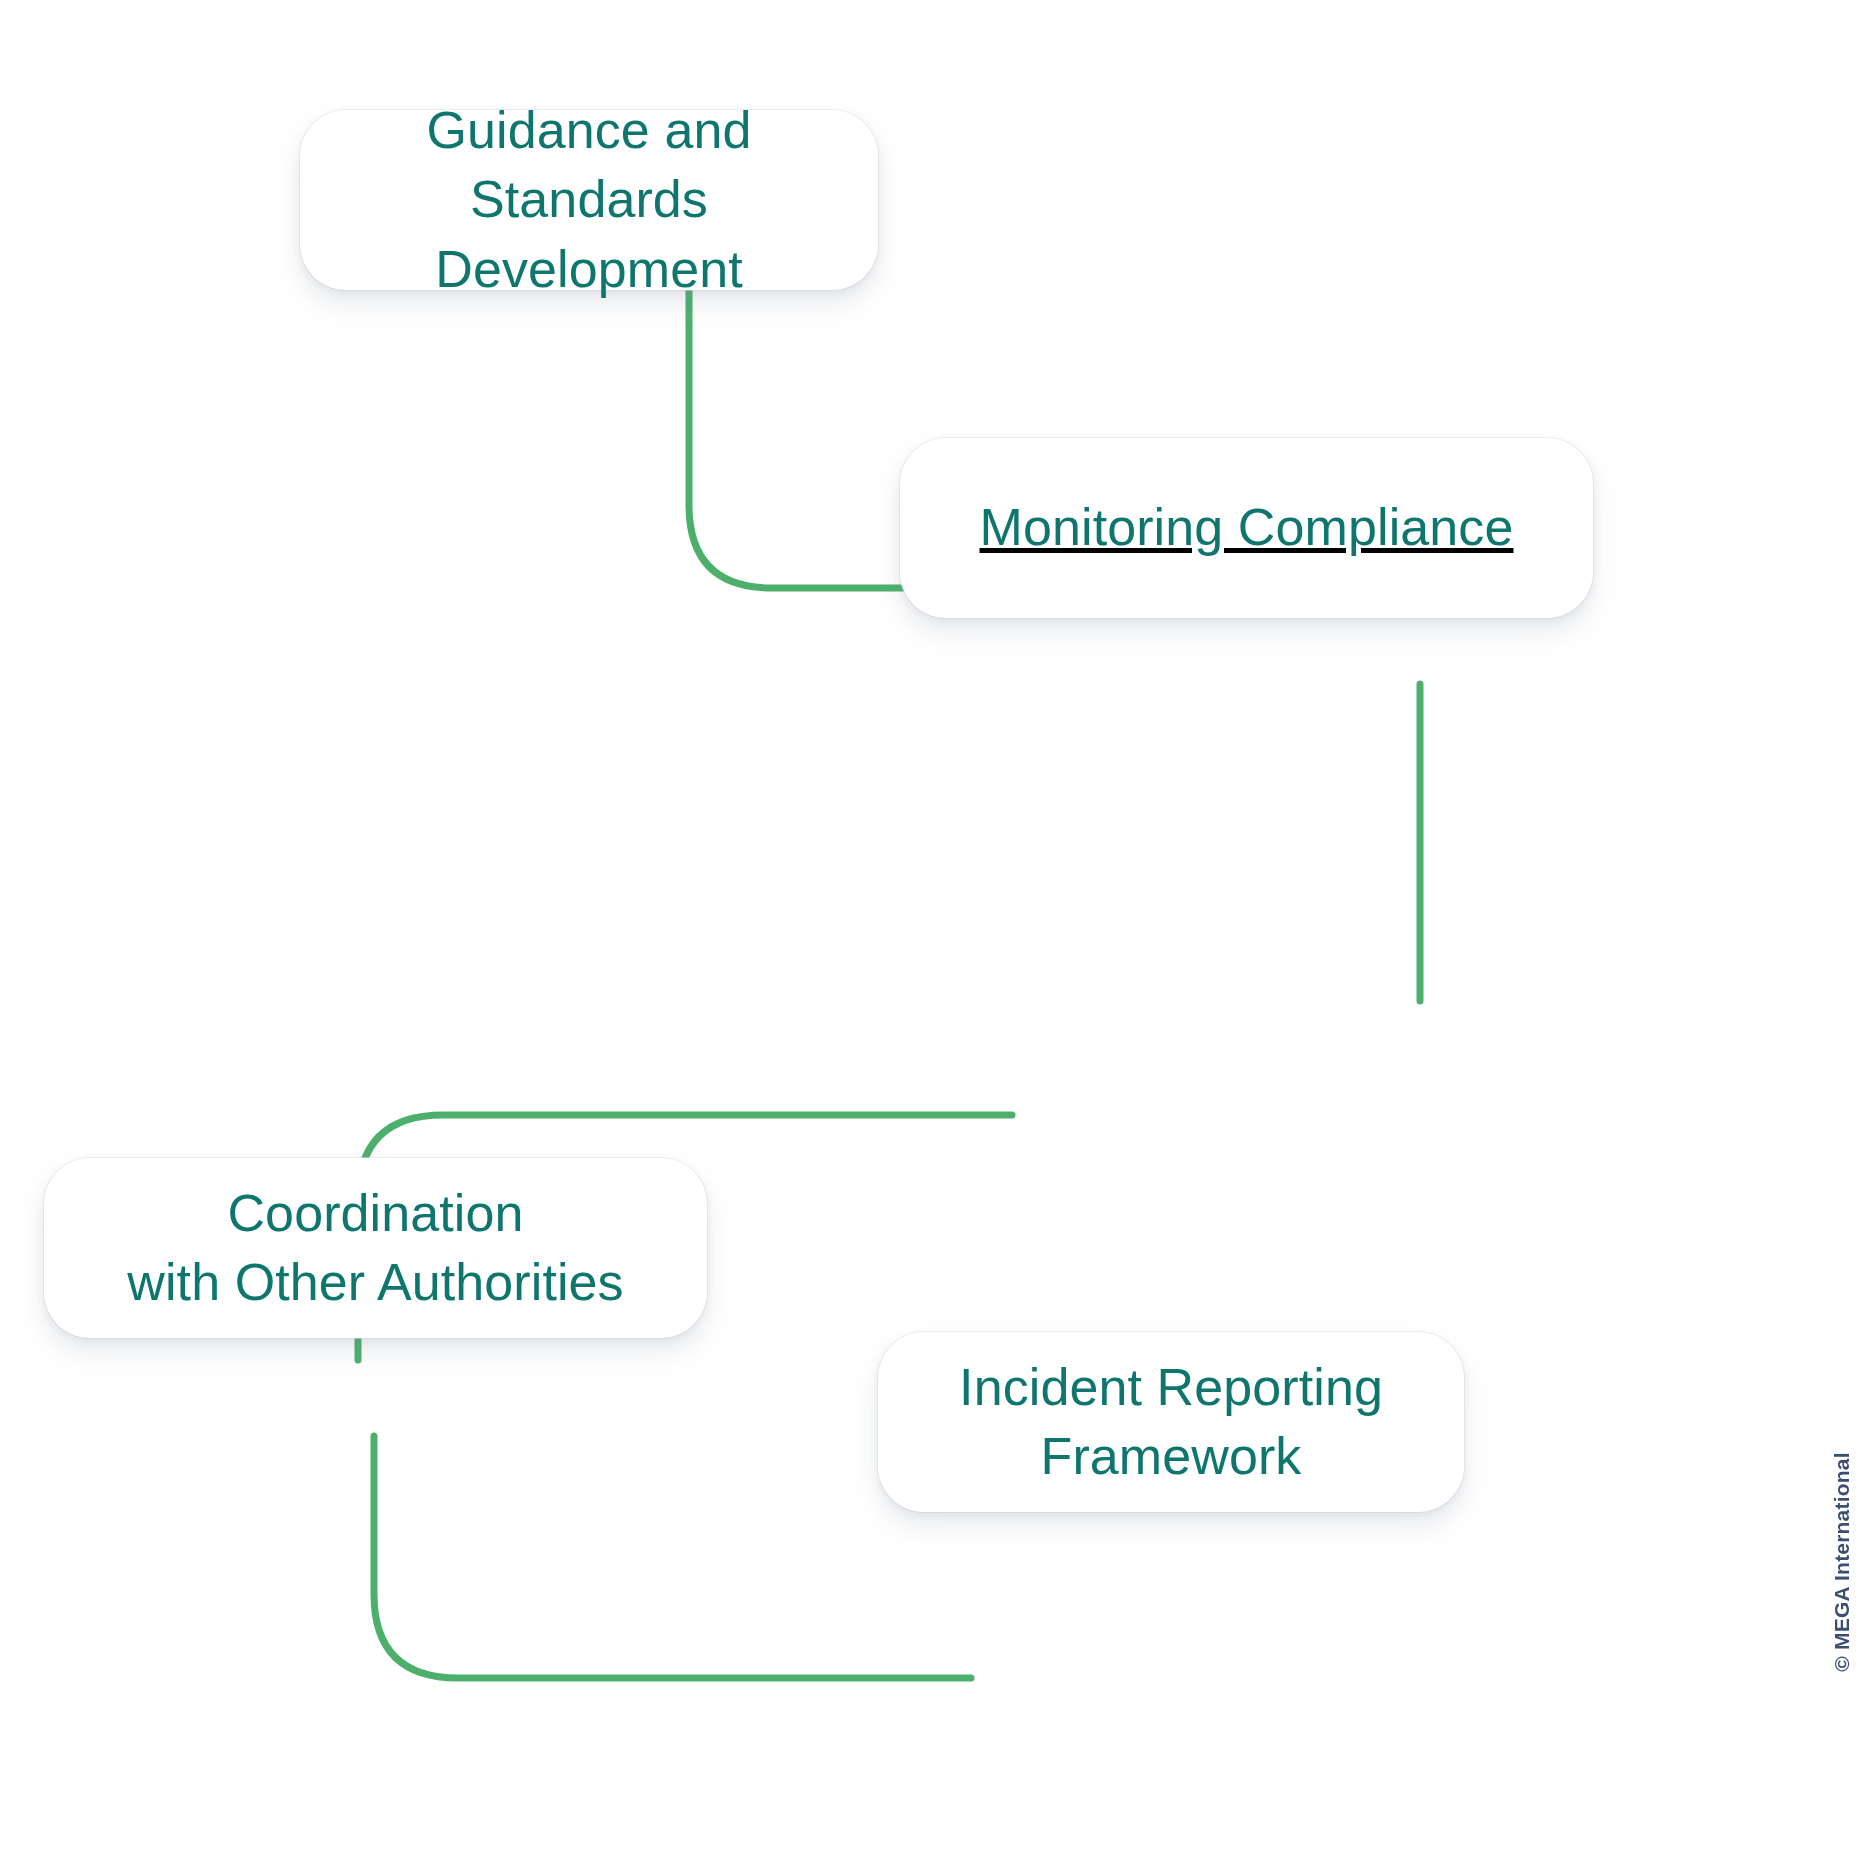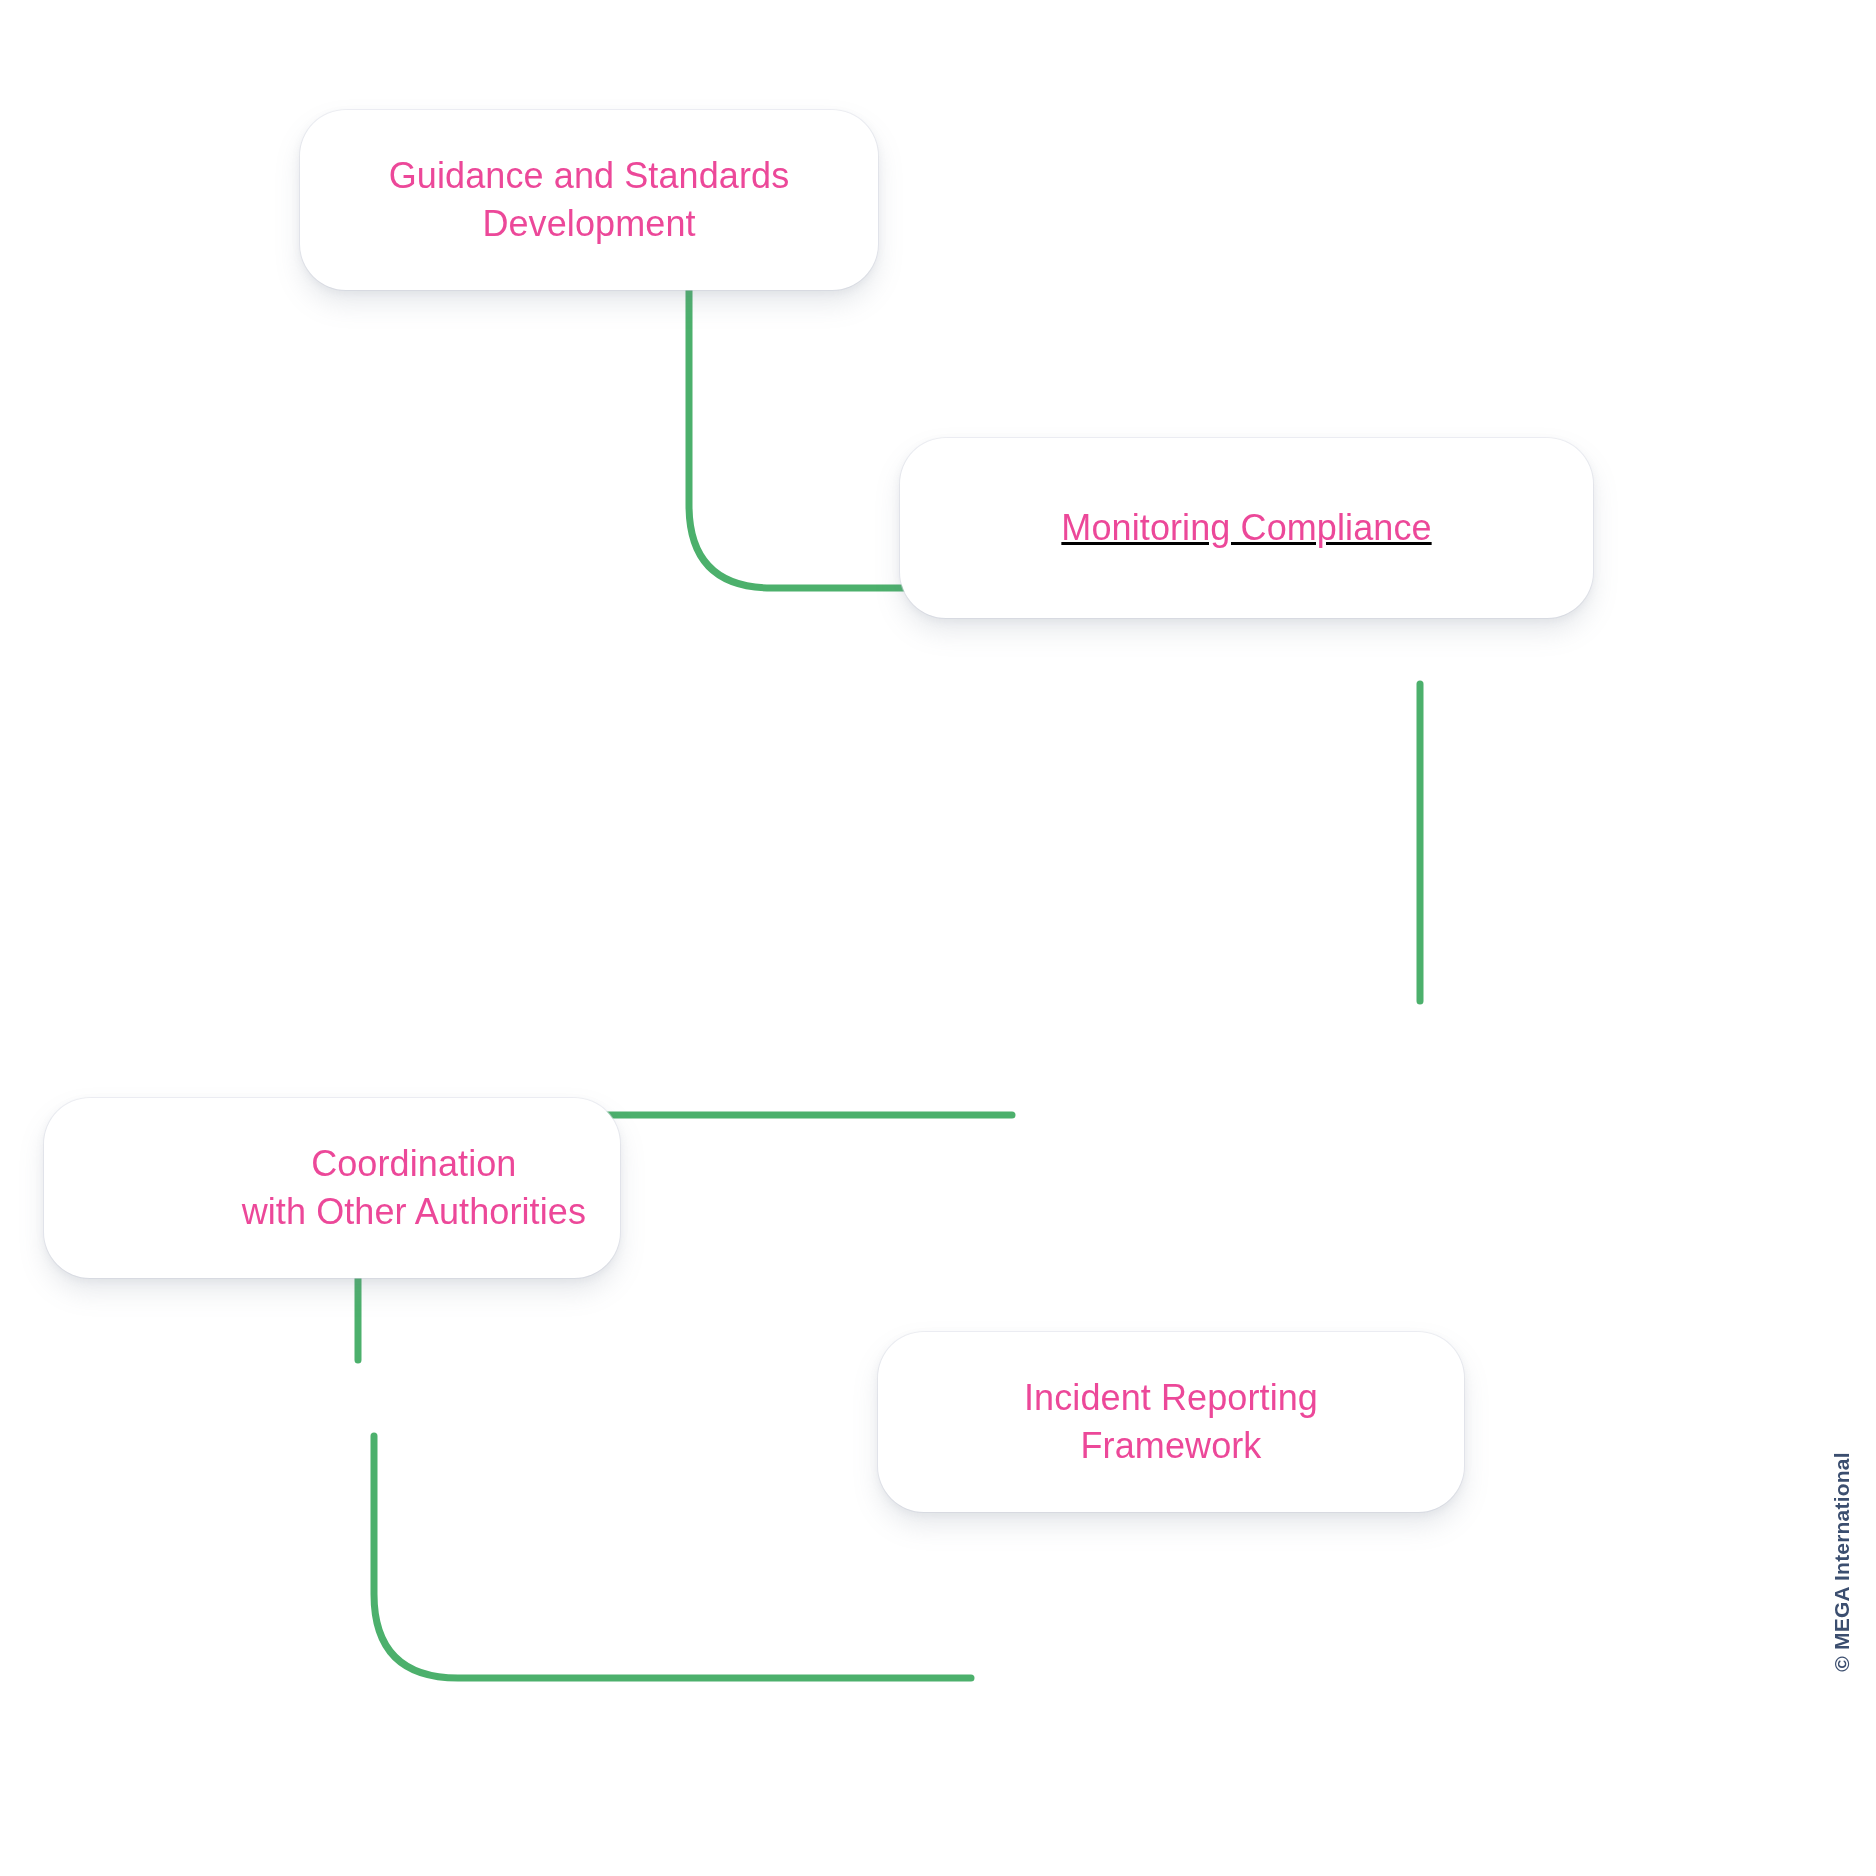--- a/index.html
+++ b/index.html
@@ -38,34 +38,34 @@
       0 14px 26px rgba(120, 128, 146, 0.17),
       0 3px 9px rgba(120, 128, 146, 0.10),
       0 0 0 1px rgba(230, 232, 238, 0.55);
     display: flex;
     align-items: center;
     justify-content: center;
     box-sizing: border-box;
     padding: 6px 34px;
   }
   .node-label {
-    color: #ec4899;
-    font-size: 36px;
+    color: #0f766e;
+    font-size: 52px;
     line-height: 1.33;
     font-weight: 400;
     text-align: center;
     letter-spacing: 0.1px;
     white-space: pre-line;
   }
 
   
   #card-guidance      { left: 300px;  top: 110px;  width: 578px;  height: 180px; }
   #card-monitoring    { left: 900px;  top: 438px;  width: 693px;  height: 180px; text-decoration: underline; }
   #card-thirdparty    { left: 868px;  top: 853px;  width: 598px;  height: 180px; }
-  #card-coordination  { left: 44px;   top: 1098px; width: 576px;  height: 180px; justify-content: flex-end; }
+  #card-coordination  { left: 44px;   top: 1158px; width: 663px;  height: 180px; }
   #card-incident      { left: 836px;  top: 1332px; width: 586px;  height: 180px; margin-left: 42px; }
 
   
   #watermark {
     position: absolute;
     z-index: 3;
     right: 14px;
     top: 1400px;
     width: 40px;
     height: 320px;

